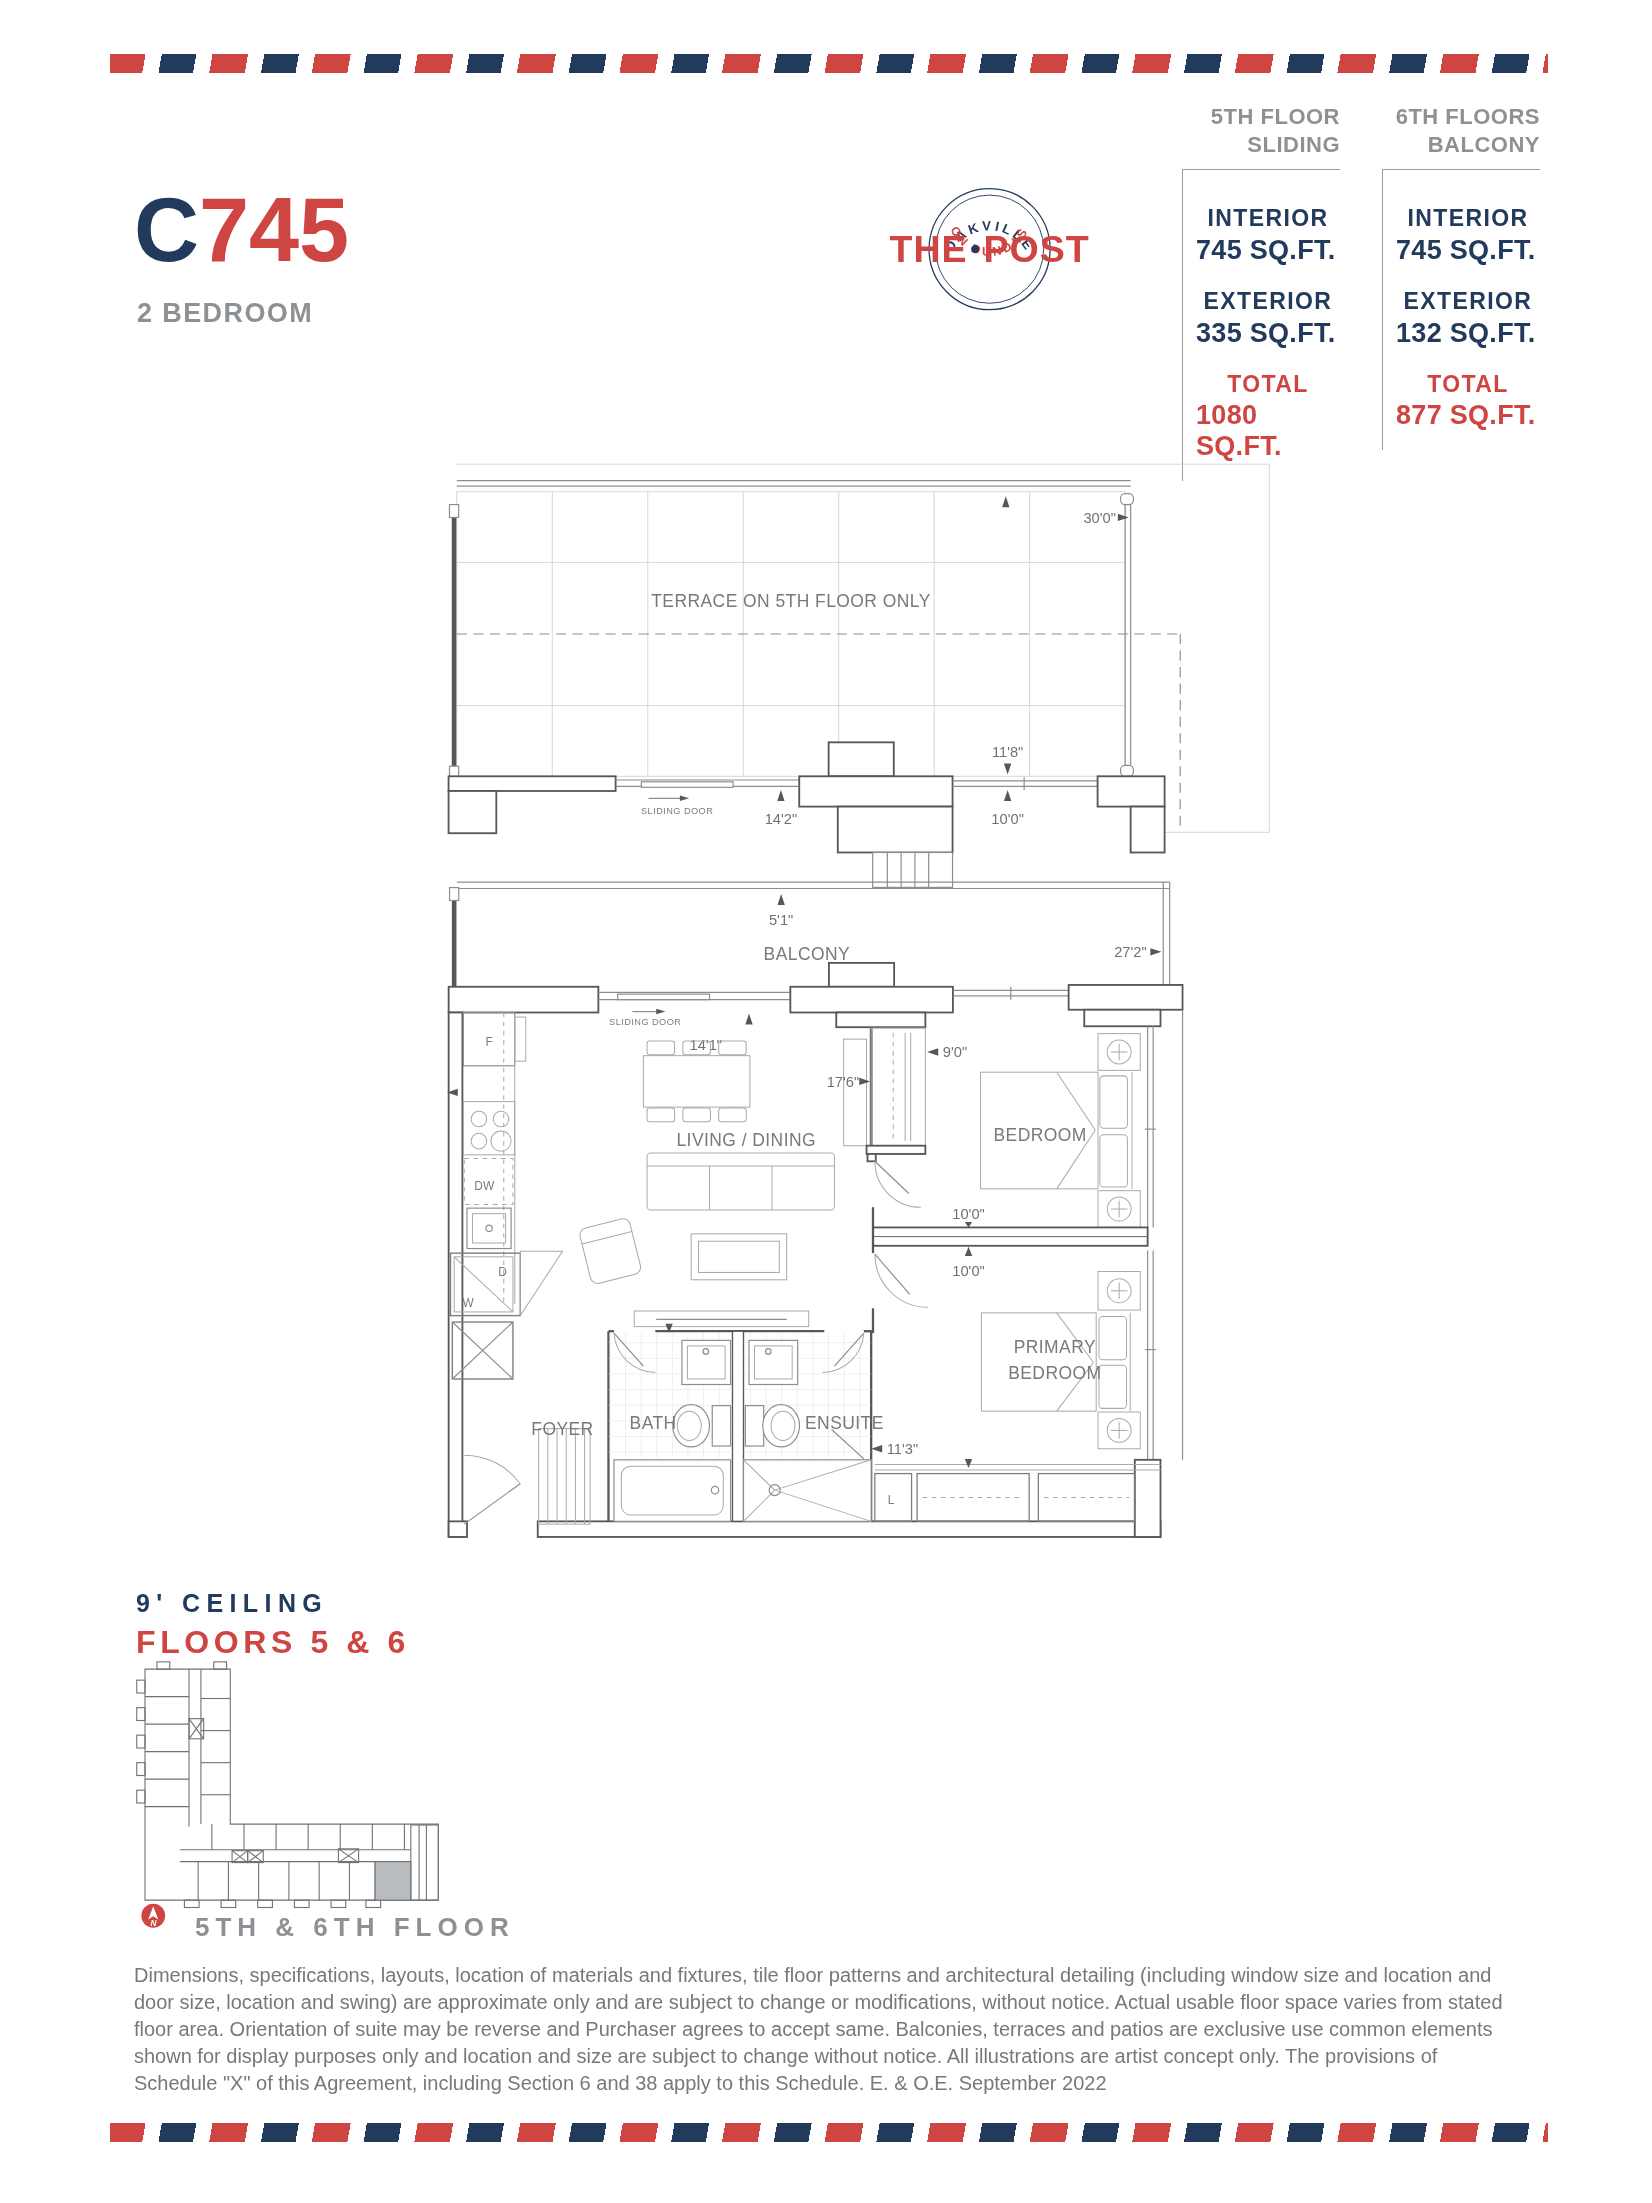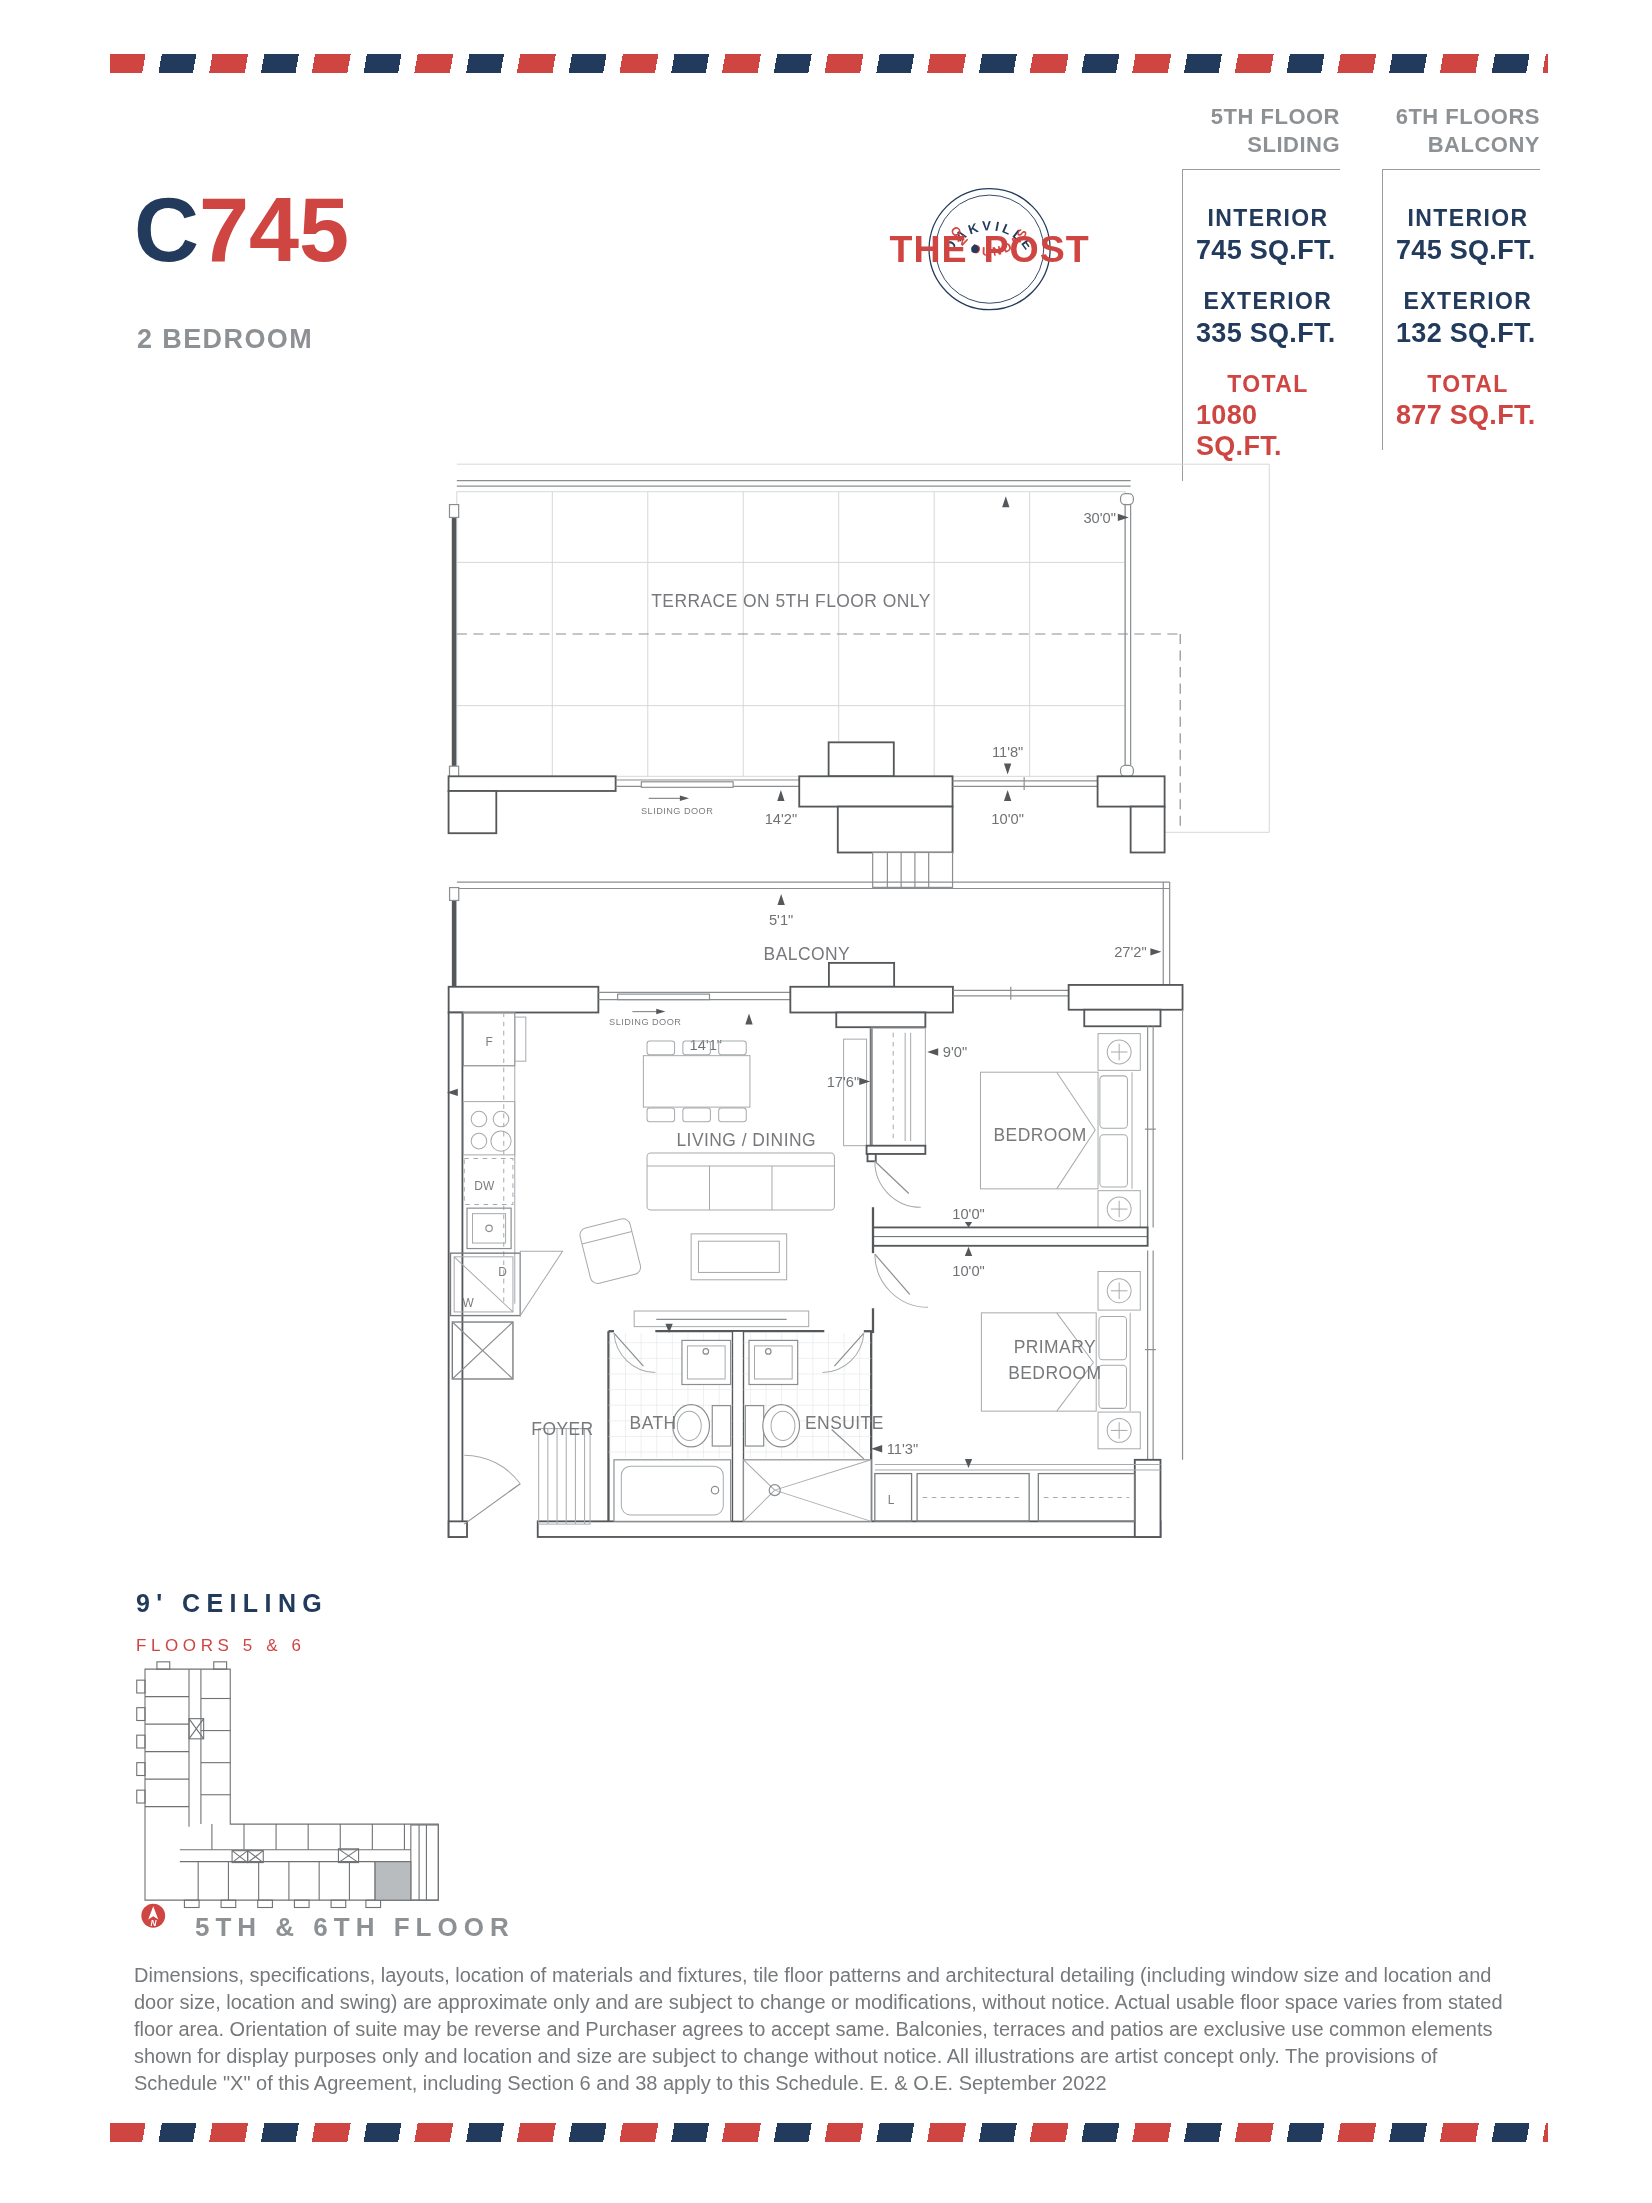--- a/index.html
+++ b/index.html
@@ -31,33 +31,33 @@
   .med{stroke:#8b8e91;fill:none;stroke-width:1.3;}
   .medf{stroke:#8b8e91;fill:#ffffff;stroke-width:1.3;}
   .lt{stroke:#a7aaad;fill:none;stroke-width:1.1;}
   .grid{stroke:#d2d4d6;fill:none;stroke-width:1;}
   .dash{stroke-dasharray:11 7;}
   .ddash{stroke-dasharray:5 5;}
   .arr{fill:#55585b;}
   .kp{stroke:#6f7275;fill:none;stroke-width:1.2;}
   
   .ceil1{font-size:25px;font-weight:800;color:#223a5c;letter-spacing:6.4px;}
-  .ceil2{font-size:17px;font-weight:400;color:#cf4541;letter-spacing:4.6px;margin-top:12px;}
+  .ceil2{font-size:32px;font-weight:700;color:#cf4541;letter-spacing:4.6px;}
   .kpcap{font-size:26px;font-weight:700;color:#8e9194;letter-spacing:6px;}
   .disc{font-size:20px;line-height:1.345;color:#76797c;width:1392px;}
 </style>
 </head>
 <body>
 
 <div class="abs stripe" style="left:110px;top:54px;width:1438px;"></div>
 
 <div class="abs title" style="left:134px;top:185px;">
   <span class="navy">C</span><span class="red">745</span>
 </div>
-<div class="abs subtitle" style="left:137px;top:324px;text-align:right;">2 BEDROOM</div>
+<div class="abs subtitle" style="left:137px;top:298px;text-align:right;">2 BEDROOM</div>
 
 <svg class="abs" style="left:863px;top:174px;" width="266" height="154" viewBox="940 190 290 168">
   <defs>
     <path id="arcTop" d="M1033,285 A47,47 0 0 1 1123,285"></path>
     <path id="arcBot" d="M1036,252 A46,46 0 0 0 1120,252"></path>
   </defs>
   <circle cx="1078" cy="272" r="66" fill="none" stroke="#223a5c" stroke-width="1.4"></circle>
   <circle cx="1078" cy="272" r="59" fill="none" stroke="#223a5c" stroke-width="1"></circle>
   <text font-size="14.5" font-weight="700" fill="#223a5c" letter-spacing="3.5"><textPath href="#arcTop" startOffset="50%" text-anchor="middle">OAKVILLE</textPath></text>
   <text font-size="13.5" font-weight="700" fill="#cf4541" letter-spacing="3"><textPath href="#arcBot" startOffset="50%" text-anchor="middle">ON DUNDAS</textPath></text>

